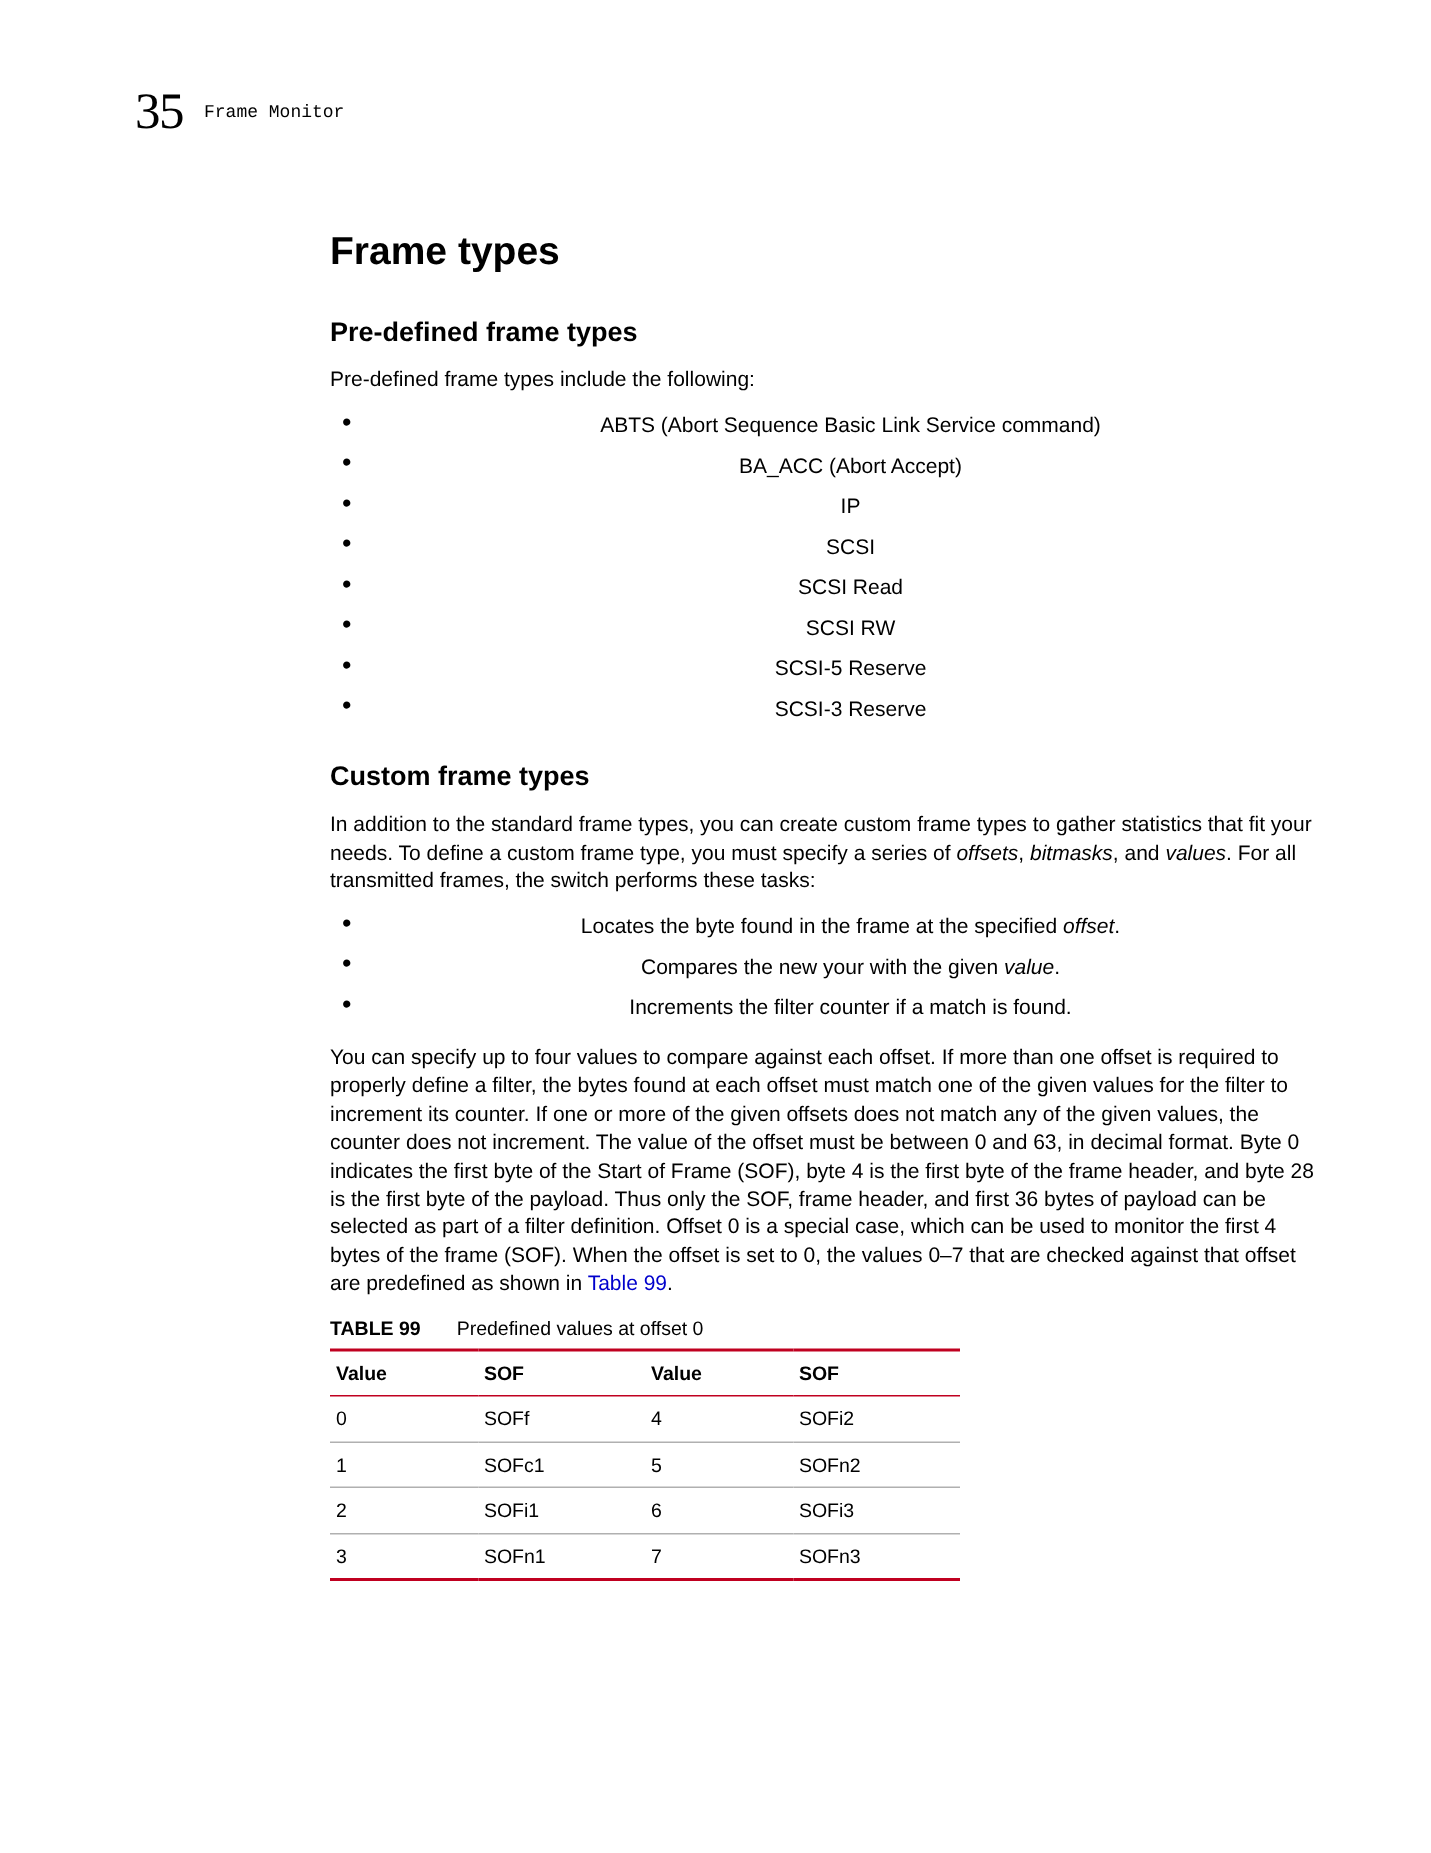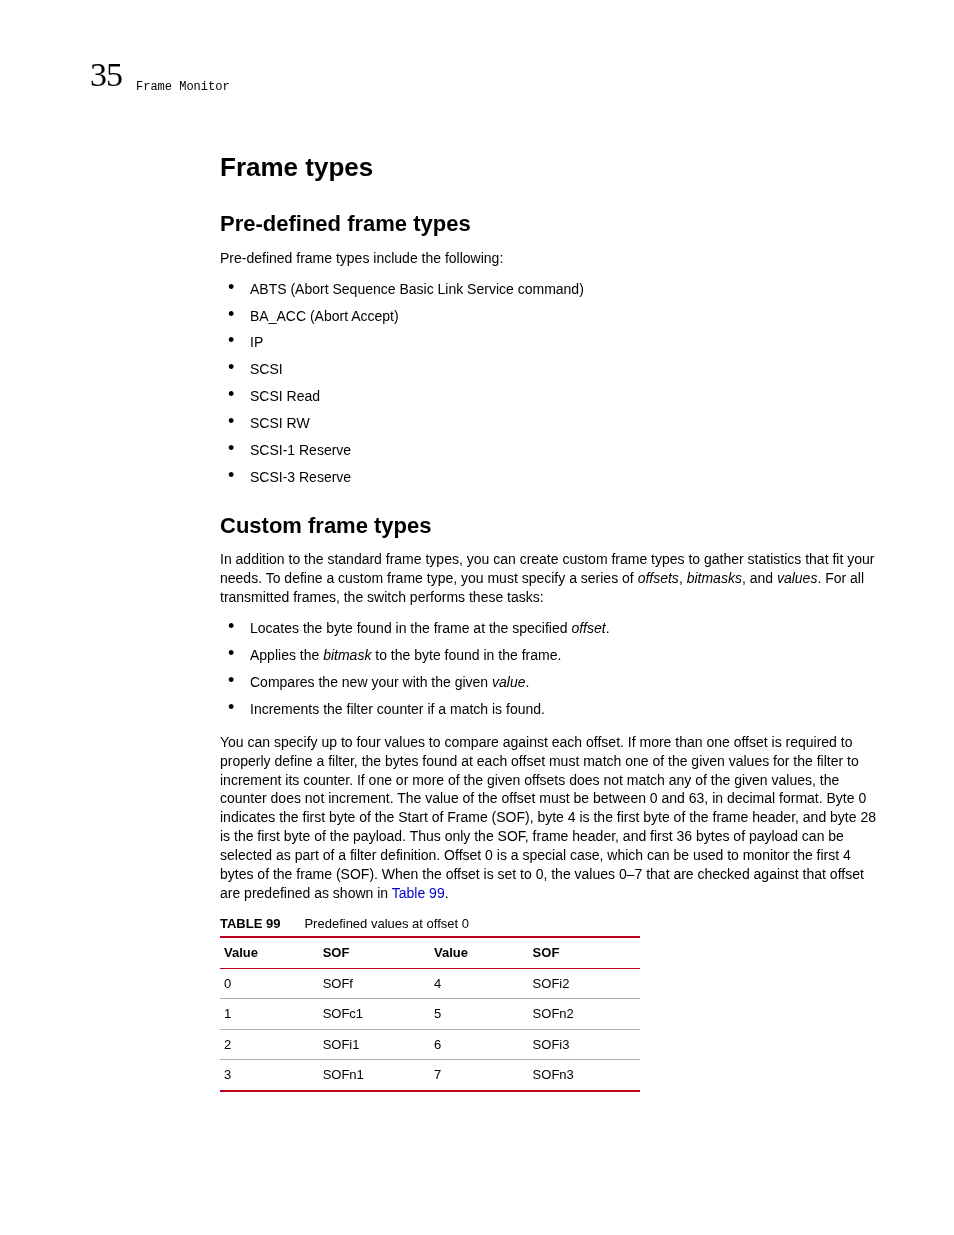--- a/index.html
+++ b/index.html
@@ -12,21 +12,21 @@
   }
   .page {
     width: 954px;
     height: 1235px;
     position: relative;
     box-sizing: border-box;
     padding: 56px 70px 40px 90px;
   }
   .running-head {
     display: flex;
-    align-items: flex-end;
+    align-items: center;
     gap: 14px;
     margin-bottom: 56px;
   }
   .chapnum {
     font-size: 34px;
     font-weight: 400;
     font-family: Georgia, "Times New Roman", serif;
     letter-spacing: -1px;
   }
   .runtitle {
@@ -40,29 +40,30 @@
     line-height: 1.35;
   }
   h1.section {
     font-family: Arial, Helvetica, sans-serif;
     font-size: 26px;
     font-weight: 700;
     margin: 0 0 14px 0;
   }
   h2.subsection {
     font-family: Arial, Helvetica, sans-serif;
-    font-size: 22px;
+    font-size: 18px;
     font-weight: 700;
     margin: 24px 0 10px 0;
   }
   p { margin: 0 0 12px 0; }
   ul.bullets {
     list-style: none;
     padding: 0;
     margin: 0 0 14px 0;
+    text-align: center;
   }
   ul.bullets li {
     position: relative;
     padding-left: 30px;
     margin: 0 0 8px 0;
   }
   ul.bullets li::before {
     content: "•";
     position: absolute;
     left: 8px;
@@ -116,34 +117,31 @@
 
     <h2 class="subsection">Pre-defined frame types</h2>
     <p>Pre-defined frame types include the following:</p>
     <ul class="bullets">
       <li>ABTS (Abort Sequence Basic Link Service command)</li>
       <li>BA_ACC (Abort Accept)</li>
       <li>IP</li>
       <li>SCSI</li>
       <li>SCSI Read</li>
       <li>SCSI RW</li>
-      <li>SCSI-1 Reserve</li>
+      <li>SCSI-5 Reserve</li>
       <li>SCSI-3 Reserve</li>
     </ul>
 
     <h2 class="subsection">Custom frame types</h2>
     <p>
       <span>In addition to the standard frame types, you can create custom frame types to gather statistics that fit your needs. To define a custom frame type, you must specify a series of </span><span class="italic">offsets</span><span>, </span><span class="italic">bitmasks</span><span>, and </span><span class="italic">values</span><span>. For all transmitted frames, the switch performs these tasks:</span>
     </p>
     <ul class="bullets">
       <li>
         <span>Locates the byte found in the frame at the specified </span><span class="italic">offset</span><span>.</span>
-      </li>
-      <li>
-        <span>Applies the </span><span class="italic">bitmask</span><span> to the byte found in the frame.</span>
       </li>
       <li>
         <span>Compares the new your with the given </span><span class="italic">value</span><span>.</span>
       </li>
       <li>Increments the filter counter if a match is found.</li>
     </ul>
 
     <p>
       <span>You can specify up to four values to compare against each offset. If more than one offset is required to properly define a filter, the bytes found at each offset must match one of the given values for the filter to increment its counter. If one or more of the given offsets does not match any of the given values, the counter does not increment. The value of the offset must be between 0 and 63, in decimal format. Byte 0 indicates the first byte of the Start of Frame (SOF), byte 4 is the first byte of the frame header, and byte 28 is the first byte of the payload. Thus only the SOF, frame header, and first 36 bytes of payload can be selected as part of a filter definition. Offset 0 is a special case, which can be used to monitor the first 4 bytes of the frame (SOF). When the offset is set to 0, the values 0–7 that are checked against that offset are predefined as shown in </span><span class="link">Table 99</span><span>.</span>
     </p>

